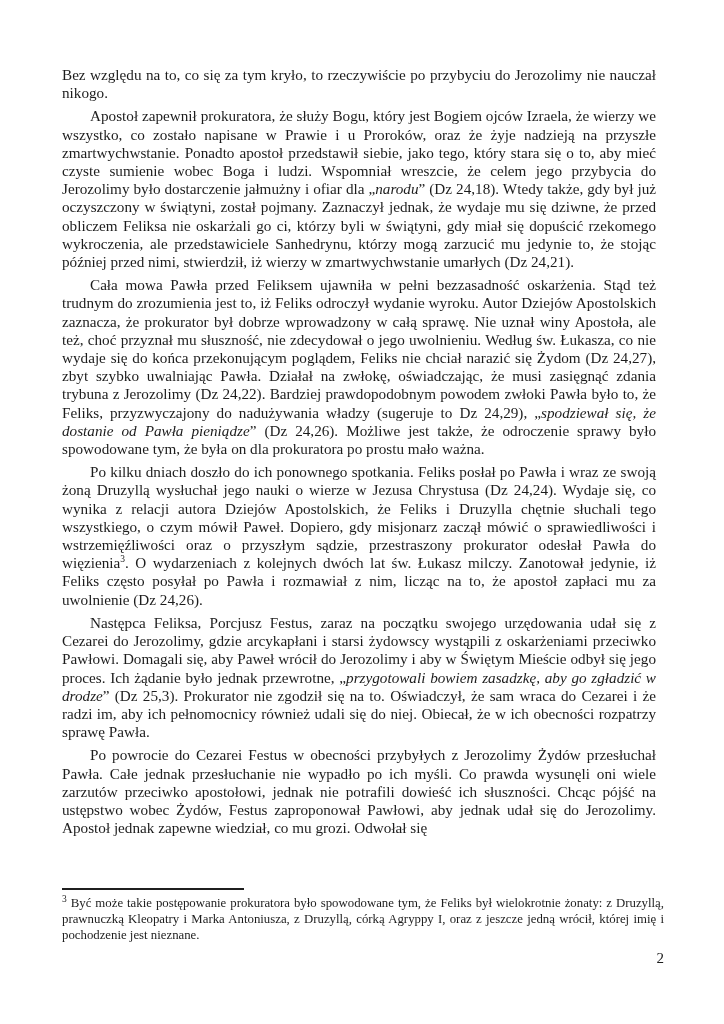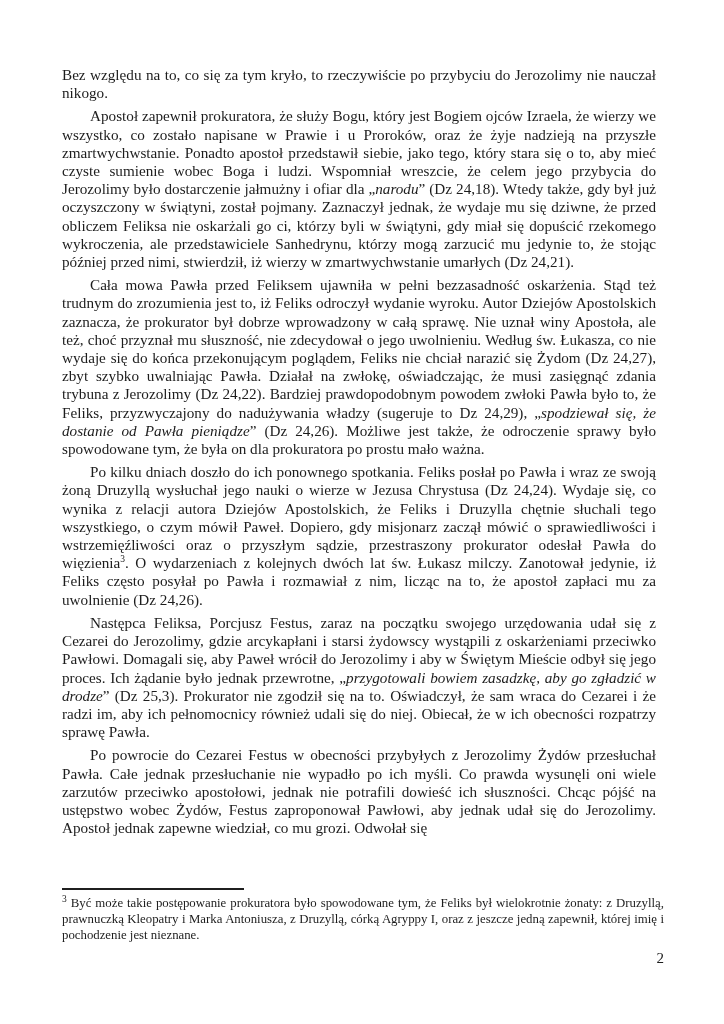--- a/index.html
+++ b/index.html
@@ -63,16 +63,16 @@
   <div class="text-body">
       <p class="paragraph"><span>Bez względu na to, co się za tym kryło, to rzeczywiście po przybyciu do Jerozolimy nie nauczał nikogo.</span></p>
       <p class="paragraph indent"><span>Apostoł zapewnił prokuratora, że służy Bogu, który jest Bogiem ojców Izraela, że wierzy we wszystko, co zostało napisane w Prawie i u Proroków, oraz że żyje nadzieją na przyszłe zmartwychwstanie. Ponadto apostoł przedstawił siebie, jako tego, który stara się o to, aby mieć czyste sumienie wobec Boga i ludzi. Wspomniał wreszcie, że celem jego przybycia do Jerozolimy było dostarczenie jałmużny i ofiar dla „</span><em>narodu</em><span>” (Dz 24,18). Wtedy także, gdy był już oczyszczony w świątyni, został pojmany. Zaznaczył jednak, że wydaje mu się dziwne, że przed obliczem Feliksa nie oskarżali go ci, którzy byli w świątyni, gdy miał się dopuścić rzekomego wykroczenia, ale przedstawiciele Sanhedrynu, którzy mogą zarzucić mu jedynie to, że stojąc później przed nimi, stwierdził, iż wierzy w zmartwychwstanie umarłych (Dz 24,21).</span></p>
       <p class="paragraph indent"><span>Cała mowa Pawła przed Feliksem ujawniła w pełni bezzasadność oskarżenia. Stąd też trudnym do zrozumienia jest to, iż Feliks odroczył wydanie wyroku. Autor Dziejów Apostolskich zaznacza, że prokurator był dobrze wprowadzony w całą sprawę. Nie uznał winy Apostoła, ale też, choć przyznał mu słuszność, nie zdecydował o jego uwolnieniu. Według św. Łukasza, co nie wydaje się do końca przekonującym poglądem, Feliks nie chciał narazić się Żydom (Dz 24,27), zbyt szybko uwalniając Pawła. Działał na zwłokę, oświadczając, że musi zasięgnąć zdania trybuna z Jerozolimy (Dz 24,22). Bardziej prawdopodobnym powodem zwłoki Pawła było to, że Feliks, przyzwyczajony do nadużywania władzy (sugeruje to Dz 24,29), „</span><em>spodziewał się, że dostanie od Pawła pieniądze</em><span>” (Dz 24,26). Możliwe jest także, że odroczenie sprawy było spowodowane tym, że była on dla prokuratora po prostu mało ważna.</span></p>
       <p class="paragraph indent"><span>Po kilku dniach doszło do ich ponownego spotkania. Feliks posłał po Pawła i wraz ze swoją żoną Druzyllą wysłuchał jego nauki o wierze w Jezusa Chrystusa (Dz 24,24). Wydaje się, co wynika z relacji autora Dziejów Apostolskich, że Feliks i Druzylla chętnie słuchali tego wszystkiego, o czym mówił Paweł. Dopiero, gdy misjonarz zaczął mówić o sprawiedliwości i wstrzemięźliwości oraz o przyszłym sądzie, przestraszony prokurator odesłał Pawła do więzienia</span><sup>3</sup><span>. O wydarzeniach z kolejnych dwóch lat św. Łukasz milczy. Zanotował jedynie, iż Feliks często posyłał po Pawła i rozmawiał z nim, licząc na to, że apostoł zapłaci mu za uwolnienie (Dz 24,26).</span></p>
       <p class="paragraph indent"><span>Następca Feliksa, Porcjusz Festus, zaraz na początku swojego urzędowania udał się z Cezarei do Jerozolimy, gdzie arcykapłani i starsi żydowscy wystąpili z oskarżeniami przeciwko Pawłowi. Domagali się, aby Paweł wrócił do Jerozolimy i aby w Świętym Mieście odbył się jego proces. Ich żądanie było jednak przewrotne, „</span><em>przygotowali bowiem zasadzkę, aby go zgładzić w drodze</em><span>” (Dz 25,3). Prokurator nie zgodził się na to. Oświadczył, że sam wraca do Cezarei i że radzi im, aby ich pełnomocnicy również udali się do niej. Obiecał, że w ich obecności rozpatrzy sprawę Pawła.</span></p>
       <p class="paragraph indent"><span>Po powrocie do Cezarei Festus w obecności przybyłych z Jerozolimy Żydów przesłuchał Pawła. Całe jednak przesłuchanie nie wypadło po ich myśli. Co prawda wysunęli oni wiele zarzutów przeciwko apostołowi, jednak nie potrafili dowieść ich słuszności. Chcąc pójść na ustępstwo wobec Żydów, Festus zaproponował Pawłowi, aby jednak udał się do Jerozolimy. Apostoł jednak zapewne wiedział, co mu grozi. Odwołał się</span></p>
     </div>
   <div class="footnote-sep"></div>
   <div class="footnote">
-    <sup>3</sup><span> Być może takie postępowanie prokuratora było spowodowane tym, że Feliks był wielokrotnie żonaty: z Druzyllą, prawnuczką Kleopatry i Marka Antoniusza, z Druzyllą, córką Agryppy I, oraz z jeszcze jedną zapewnił, której imię i pochodzenie jest nieznane.</span>
+    <sup>3</sup><span> Być może takie postępowanie prokuratora było spowodowane tym, że Feliks był wielokrotnie żonaty: z Druzyllą, prawnuczką Kleopatry i Marka Antoniusza, z Druzyllą, córką Agryppy I, oraz z jeszcze jedną wrócił, której imię i pochodzenie jest nieznane.</span>
   </div>
   <div class="page-number">2</div>
 </div>
 
 </body></html>

